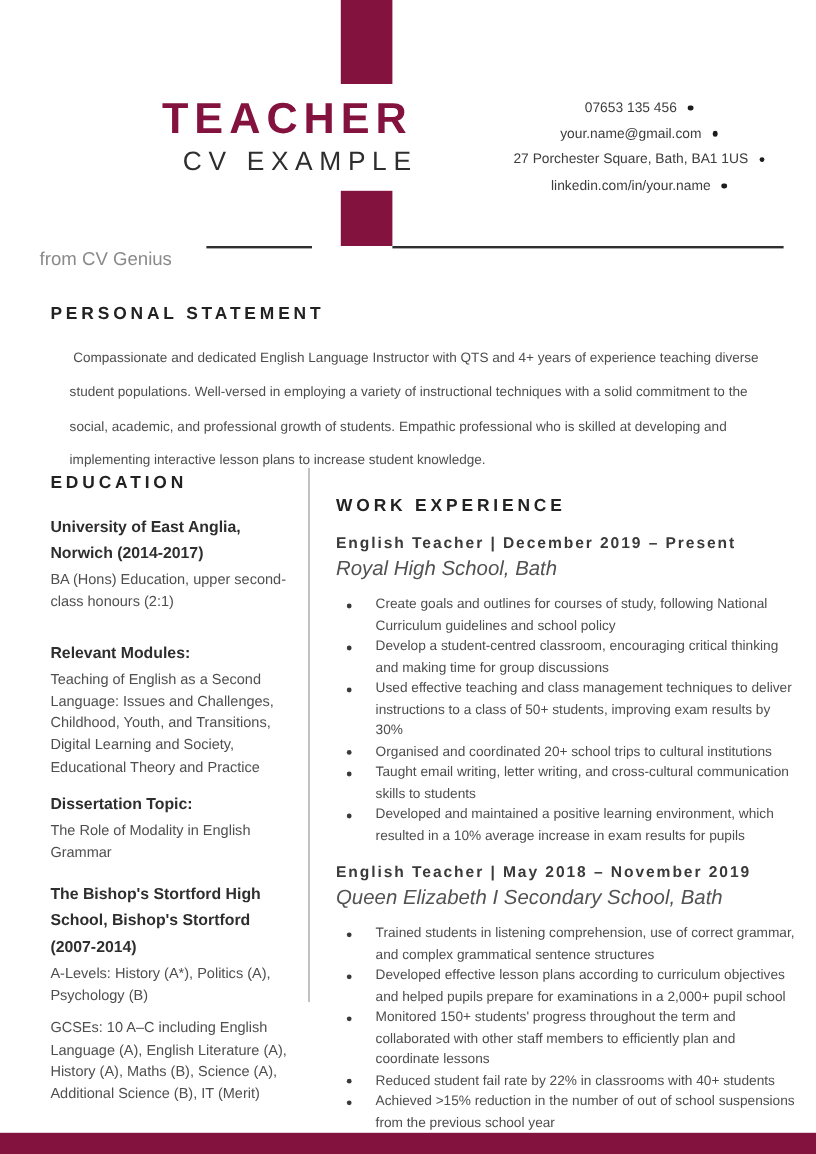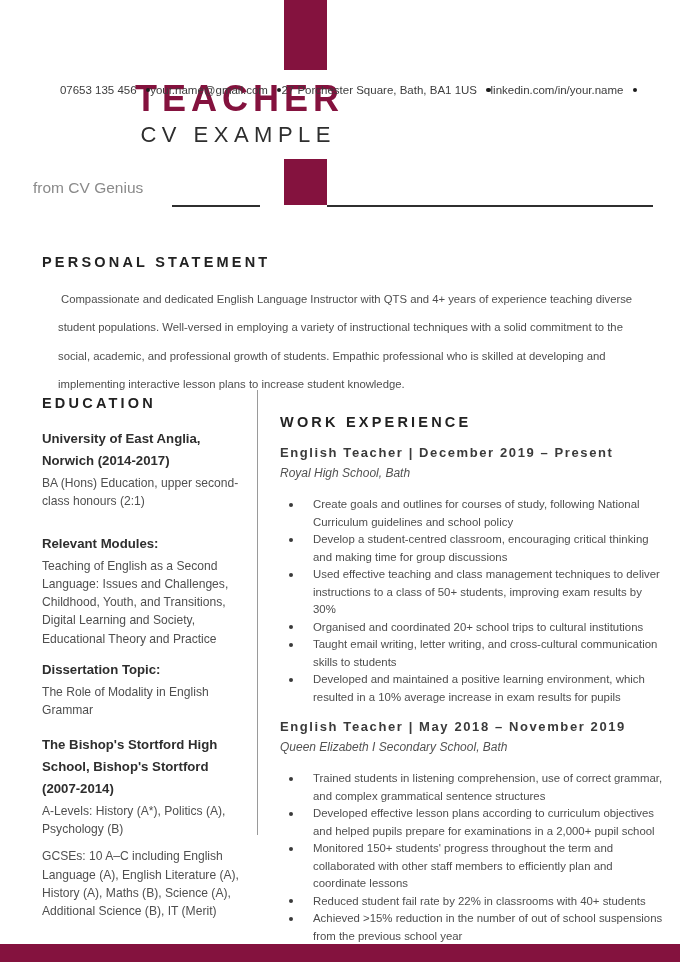--- a/index.html
+++ b/index.html
@@ -8,28 +8,28 @@
     font-family:"Liberation Sans", sans-serif;
   }
   
   .bar-top{position:absolute;left:284px;top:0;width:43px;height:70px;background:var(--accent,#84123E);}
   .bar-mid{position:absolute;left:284px;top:159px;width:43px;height:46px;background:var(--accent,#84123E);}
   .cv-title{
     position:absolute;left:0;top:79px;width:332px;margin:0;text-align:right;
     font-size:36px;font-weight:700;letter-spacing:5px;color:var(--accent,#84123E);line-height:40px;padding-left:12px;
   }
   .cv-subtitle{
-    position:absolute;left:4px;top:122px;width:332px;text-align:right;
+    position:absolute;left:16px;top:122px;width:332px;text-align:right;
     font-size:22px;font-weight:400;letter-spacing:5.5px;color:#2e2e2e;line-height:26px;
   }
-  .contact{position:absolute;top:79px;right:43px;display:flex;flex-direction:row;align-items:flex-end;}
+  .contact{position:absolute;top:79px;right:43px;display:flex;flex-direction:column;align-items:center;}
   .contact-line{display:flex;align-items:center;gap:9px;height:21.7px;}
   .contact-text{font-size:11.5px;color:#3c3c3c;white-space:nowrap;}
   .contact-dot{width:4.5px;height:4.5px;border-radius:50%;background:#1d1d1d;flex:none;}
-  .brand{position:absolute;left:33px;top:179px;font-size:15.5px;color:#8a8a8a;}
+  .brand{position:absolute;left:33px;top:208px;font-size:15.5px;color:#8a8a8a;}
   .rule-short{position:absolute;left:172px;top:205px;width:88px;height:1.5px;background:#2f2f2f;}
   .rule-long{position:absolute;left:327px;top:205px;width:326px;height:1.5px;background:#2f2f2f;}
   
   .section-heading{
     margin:0;font-size:14.5px;font-weight:700;letter-spacing:3.2px;color:#222222;line-height:16px;
   }
   
   .statement-heading{position:absolute;left:42px;top:254px;}
   .statement-body{
     position:absolute;left:54px;top:281px;width:597px;margin:4px;text-indent:3px;
@@ -43,21 +43,21 @@
   .work .section-heading{margin-bottom:15px;}
   
   .edu-title{margin:0 0 2px 0;font-size:13.2px;font-weight:700;line-height:22px;color:#2e2e2e;}
   .edu-body{margin:0;font-size:12.1px;line-height:18.3px;color:#4f4f4f;}
   .edu-block-2{margin-top:22px;}
   .edu-block-3{margin-top:11px;}
   .edu-block-4{margin-top:14px;}
   .edu-body + .edu-body{margin-top:9px;}
   
   .job-title{margin:0 0 5px 0;font-size:13px;font-weight:700;letter-spacing:1.6px;line-height:16px;color:#3a3a3a;}
-  .job-company{margin:0 0 15px 0;font-size:12px;font-style:italic;color:#525252;line-height:15px;}
+  .job-company{margin:0 0 15px 0;font-size:17px;font-style:italic;color:#525252;line-height:15px;}
   .job-2{margin-top:13px;}
   .bullets{list-style:none;margin:0;padding:0;}
   .bullets li{
     position:relative;padding-left:33px;font-size:11.4px;line-height:17.5px;color:#4e4e4e;
   }
   .bullets li::before{
     content:"";position:absolute;left:9px;top:6.8px;width:4px;height:4px;border-radius:50%;background:#3a3a3a;
   }
   
   .bar-bottom{position:absolute;left:0;top:944px;width:680px;height:18px;background:var(--accent,#84123E);}

